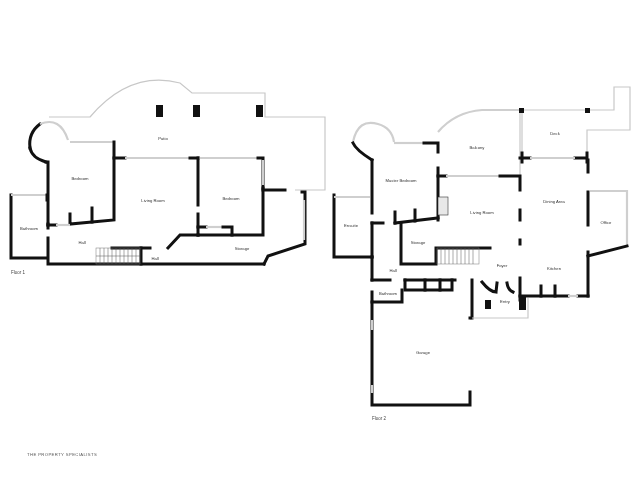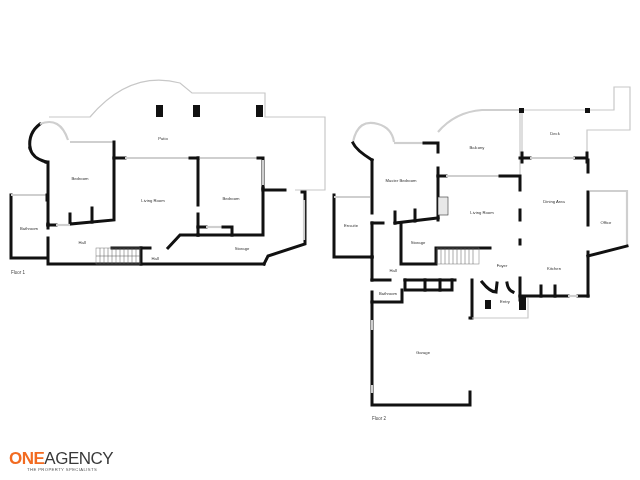--- a/index.html
+++ b/index.html
@@ -184,15 +184,14 @@
 <span class="label" style="left:606px;top:222px">Office</span>
 <span class="label" style="left:393px;top:270px">Hall</span>
 <span class="label" style="left:502px;top:265px">Foyer</span>
 <span class="label" style="left:554px;top:268px">Kitchen</span>
 <span class="label" style="left:388px;top:293px">Bathroom</span>
 <span class="label" style="left:505px;top:301px">Entry</span>
 <span class="label" style="left:423px;top:352px">Garage</span>
 <span class="floor-label" style="left:372px;top:416px">Floor 2</span>
 
 <div class="logo">
-  <div class="logo-main"><span class="logo-one">ONE</span><span class="logo-agency">AGENCY</span></div>
   <div class="logo-tag">THE PROPERTY SPECIALISTS</div>
 </div>
 
 </body></html>

